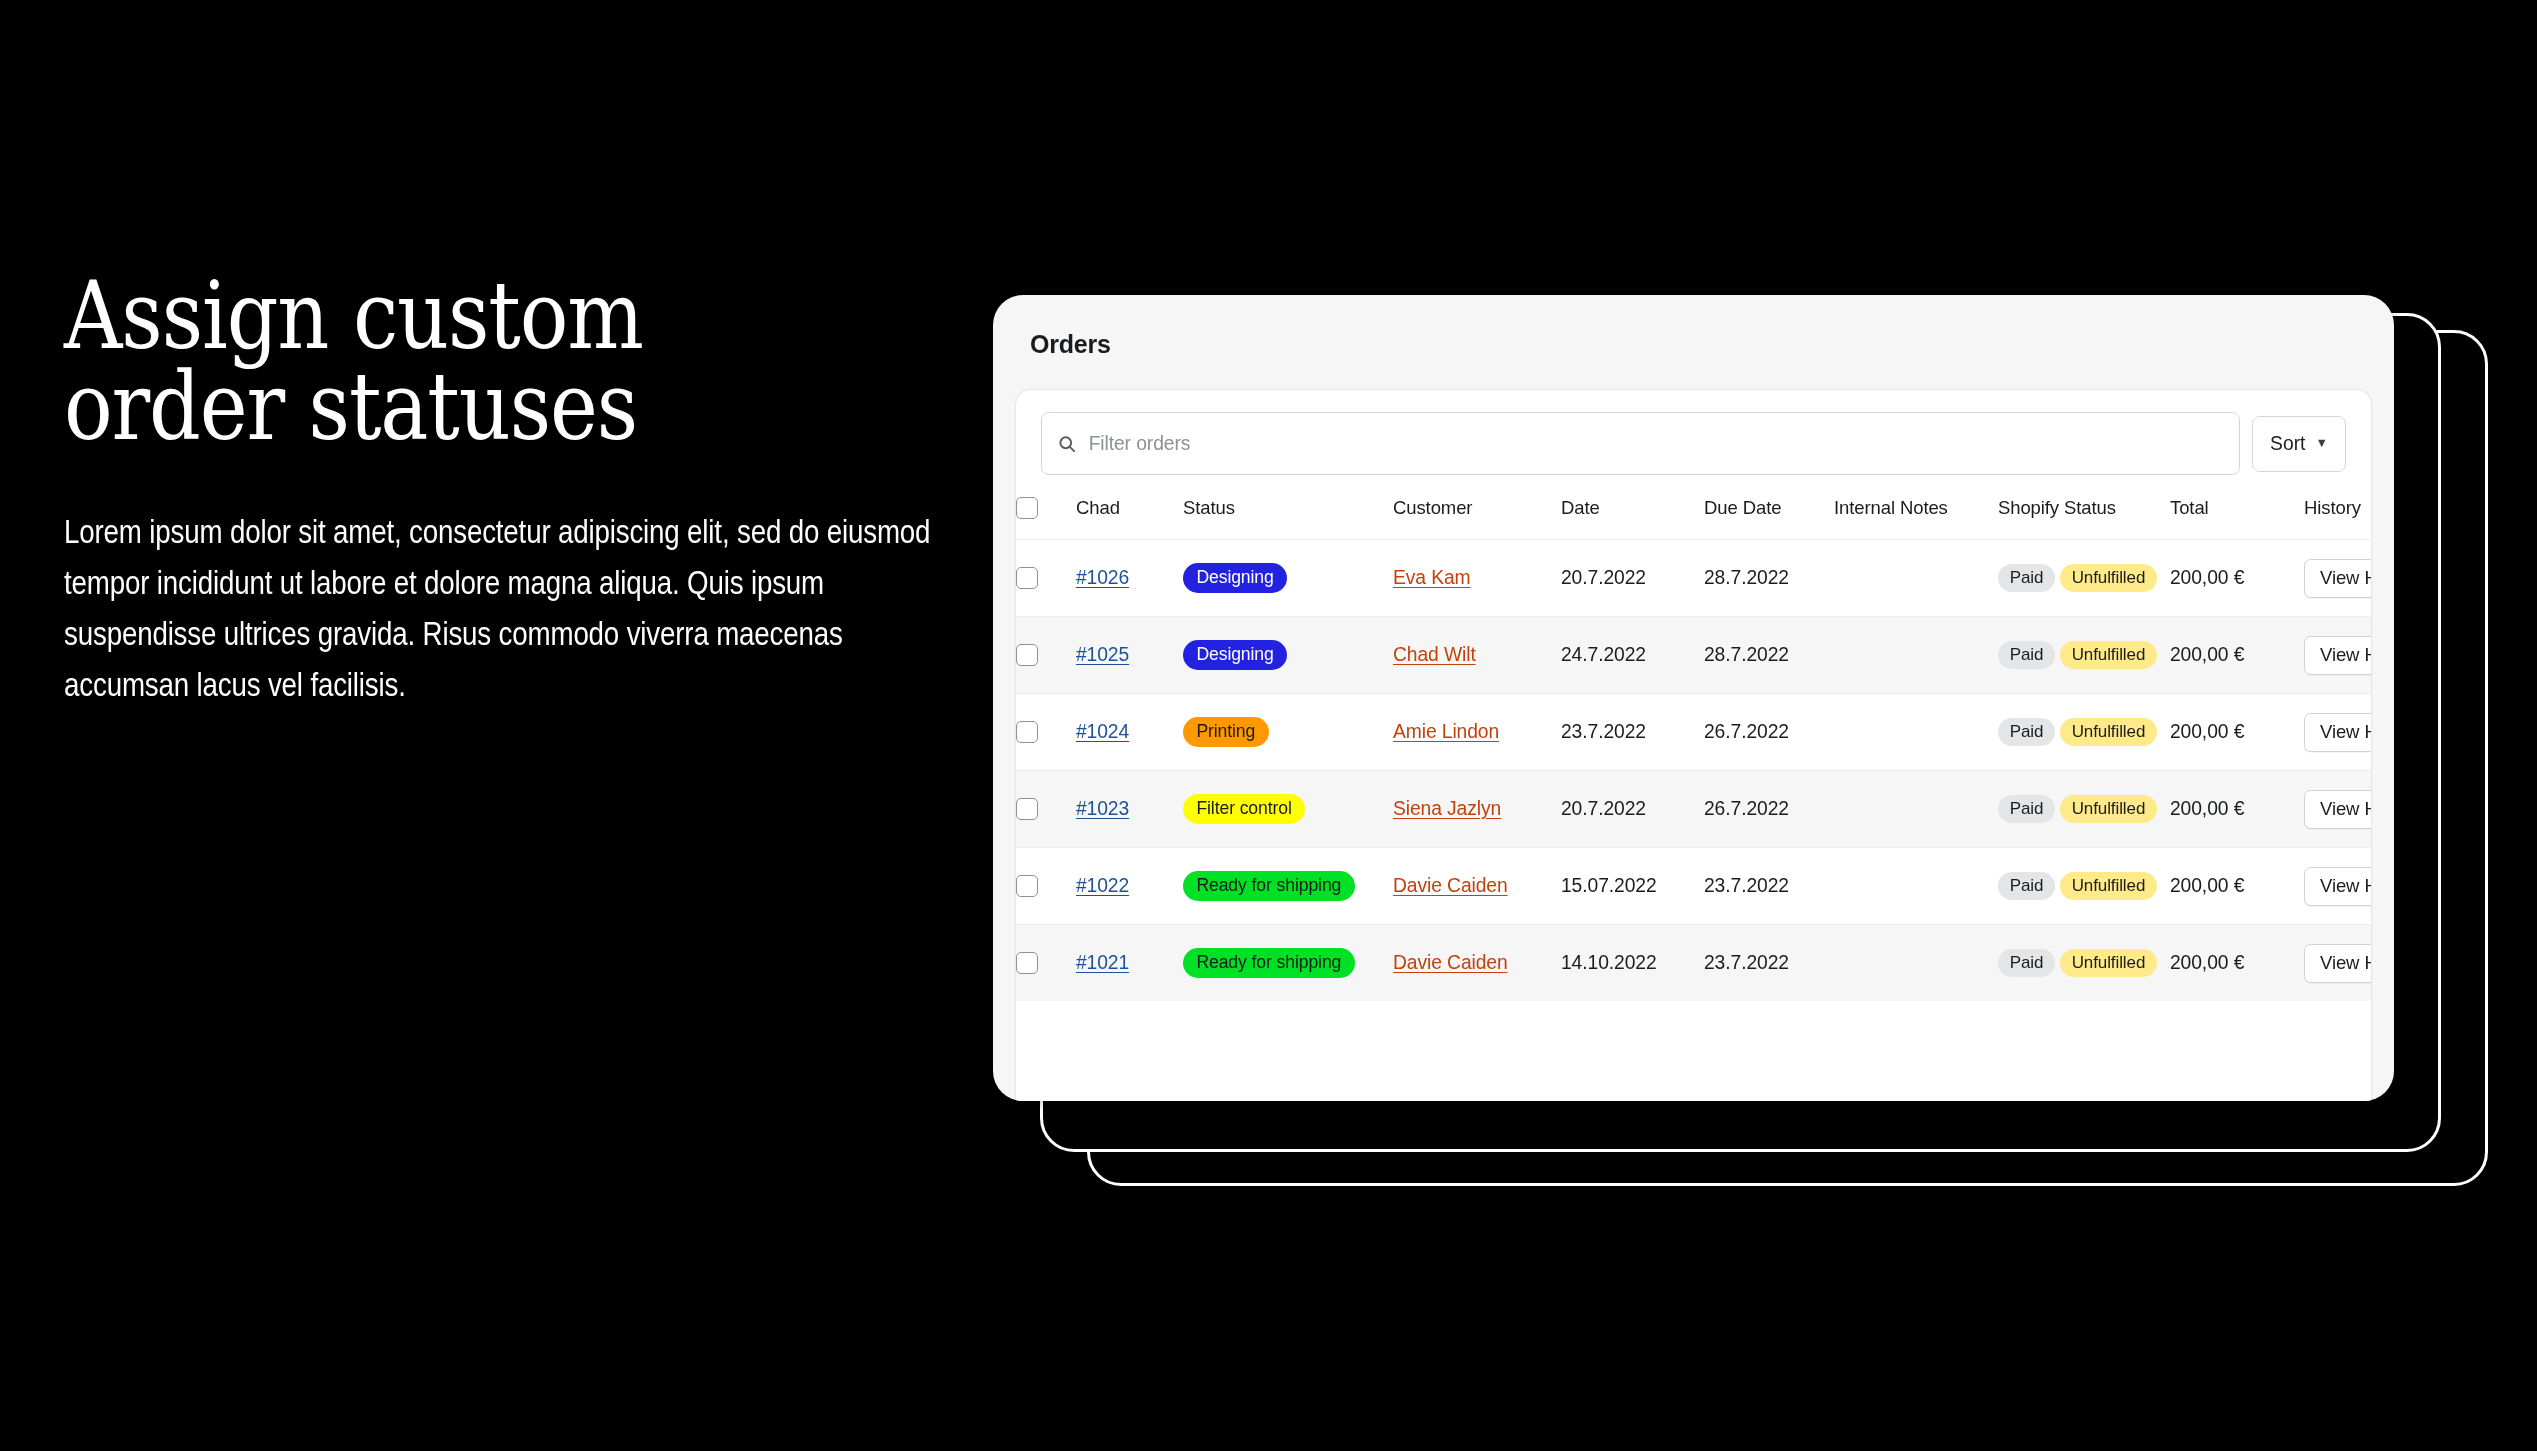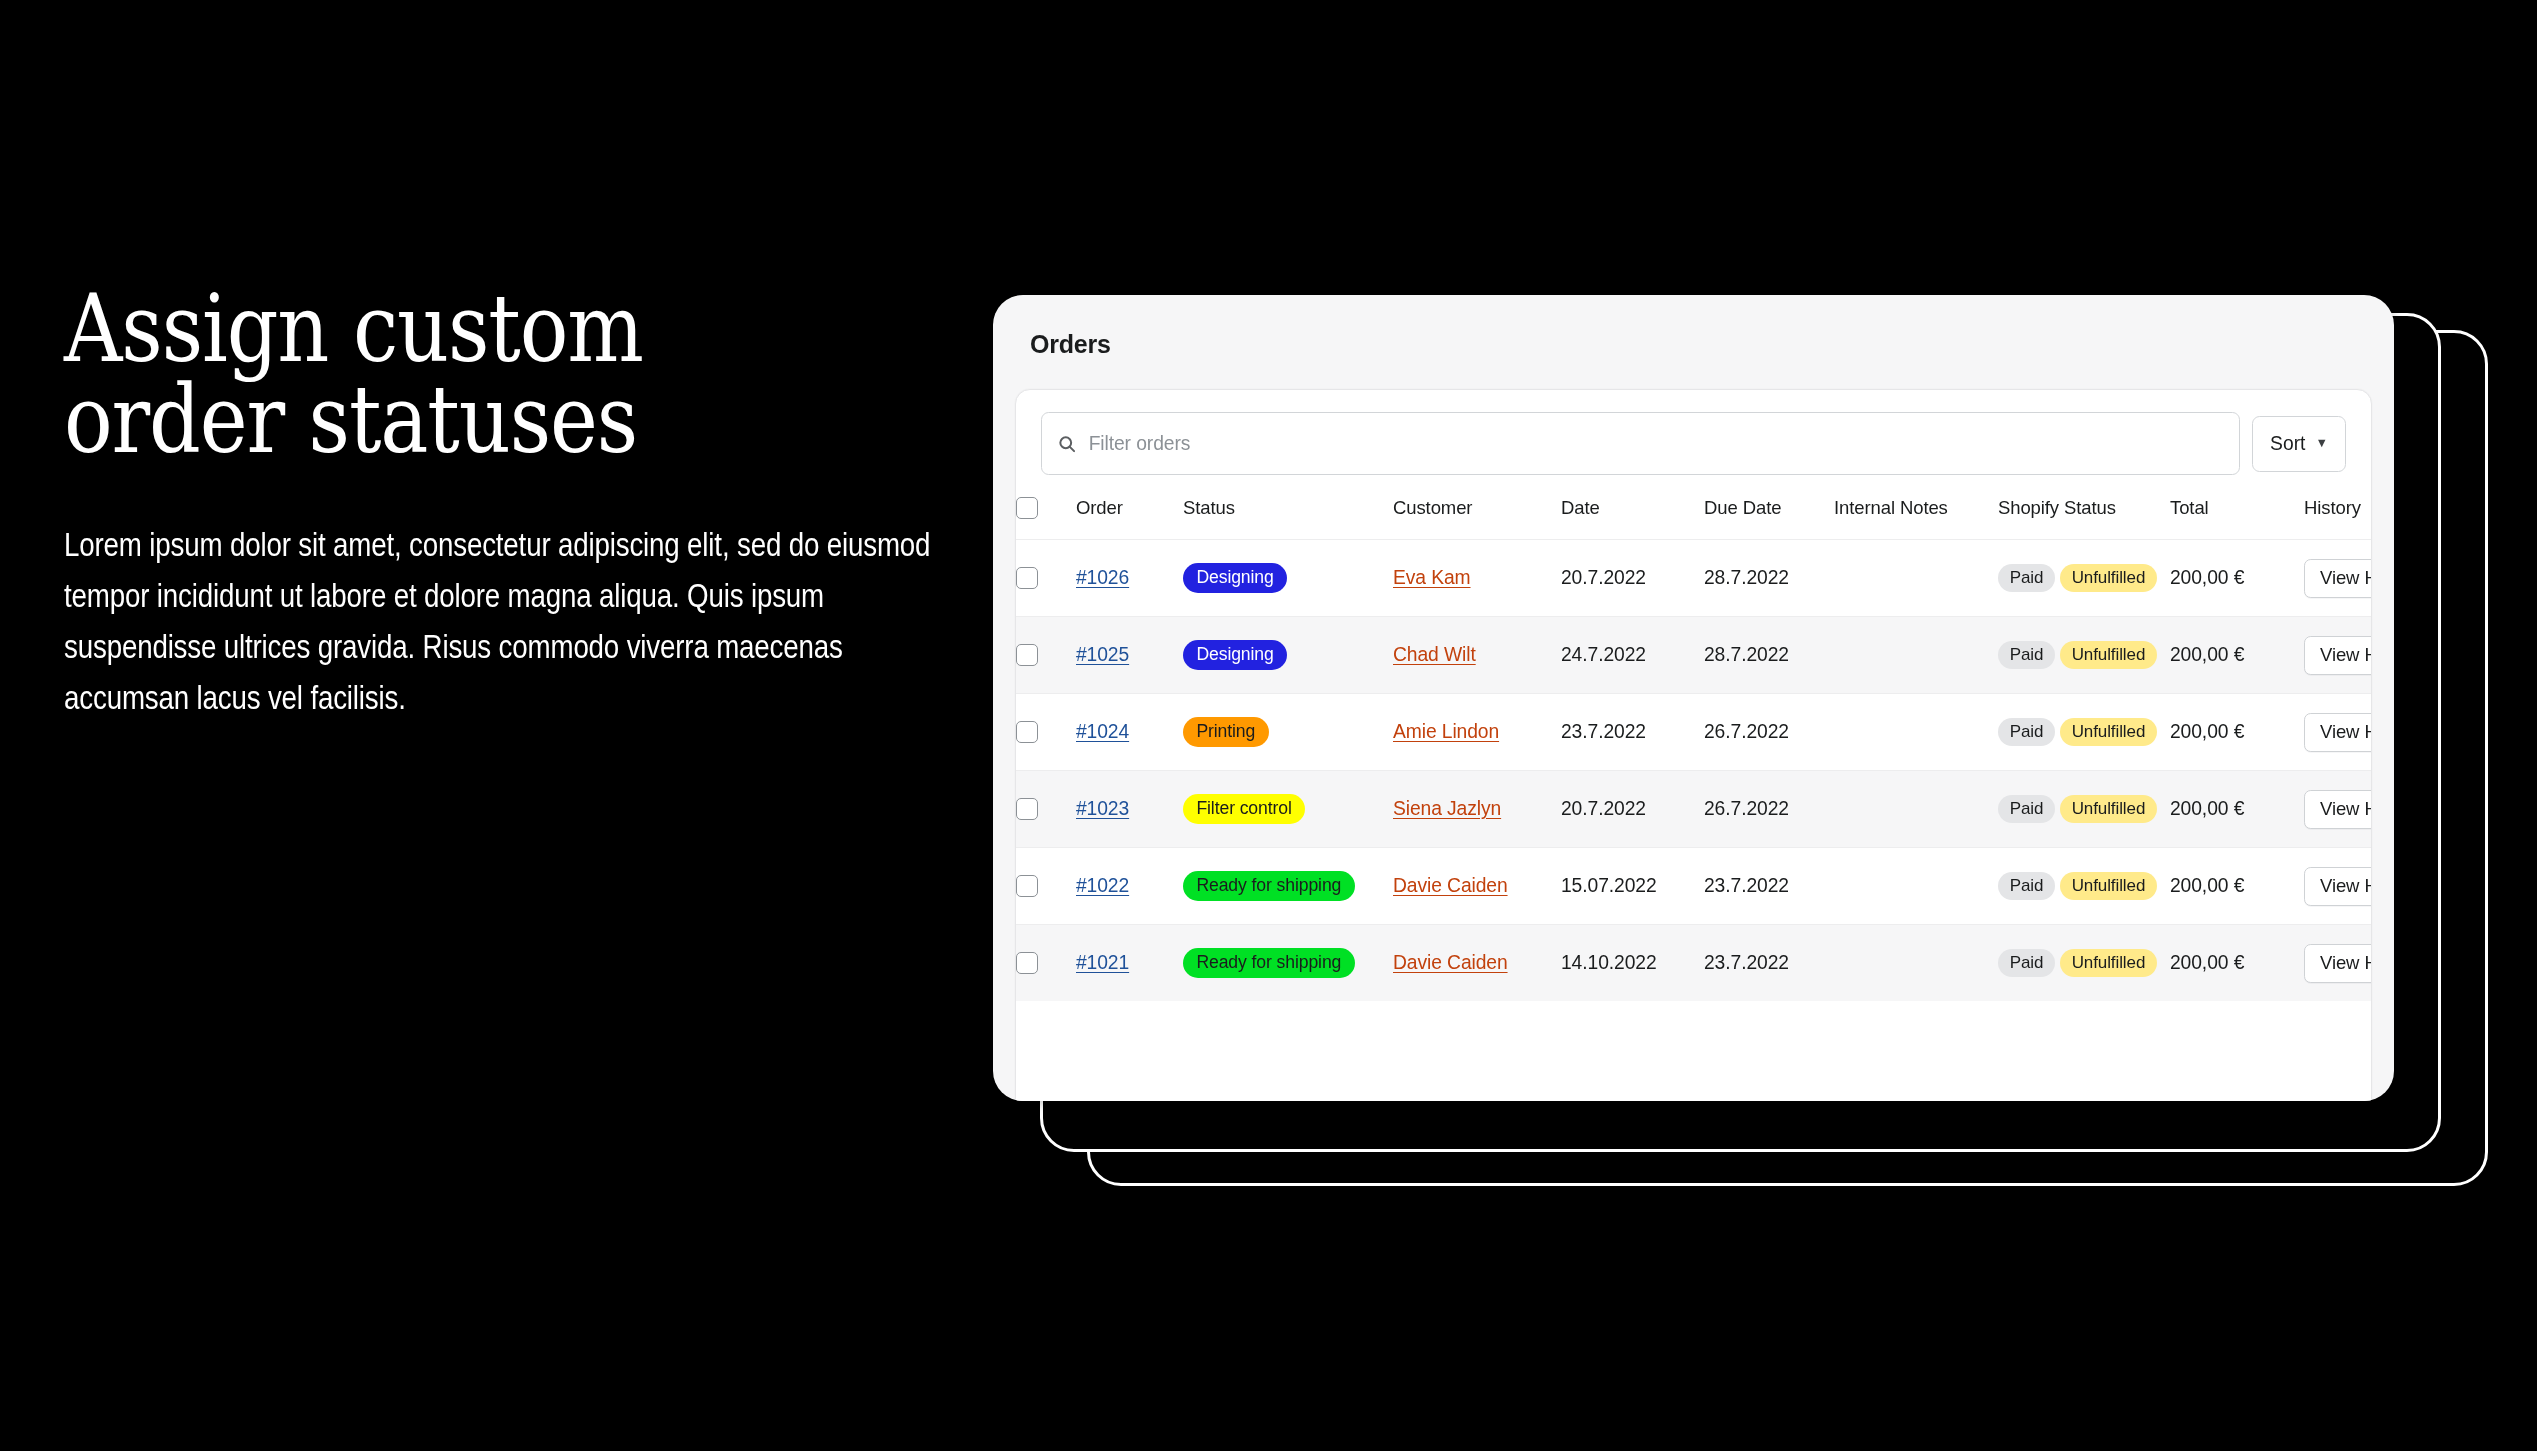--- a/index.html
+++ b/index.html
@@ -20,21 +20,21 @@
     position: relative;
     width: 2538px;
     height: 1452px;
     background: #000000;
   }
 
   
   .copy {
     position: absolute;
     left: 64px;
-    top: 283px;
+    top: 270px;
     width: 889px;
   }
 
   .headline {
     font-family: "DejaVu Serif", "Liberation Serif", serif;
     font-weight: 400;
     color: #ffffff;
     font-size: 94px;
     line-height: 0.97;
     letter-spacing: -1.3px;
@@ -324,21 +324,21 @@
               <col class="c-note">
               <col class="c-shop">
               <col class="c-tot">
               <col class="c-his">
           </colgroup>
           <thead>
             <tr>
               <th class="th-chk">
                 <span class="checkbox"></span>
               </th>
-              <th>Order</th>
+              <th>Chad</th>
               <th>Status</th>
               <th>Customer</th>
               <th>Date</th>
               <th>Due Date</th>
               <th>Internal Notes</th>
               <th>Shopify Status</th>
               <th>Total</th>
               <th>History</th>
             </tr>
           </thead>

